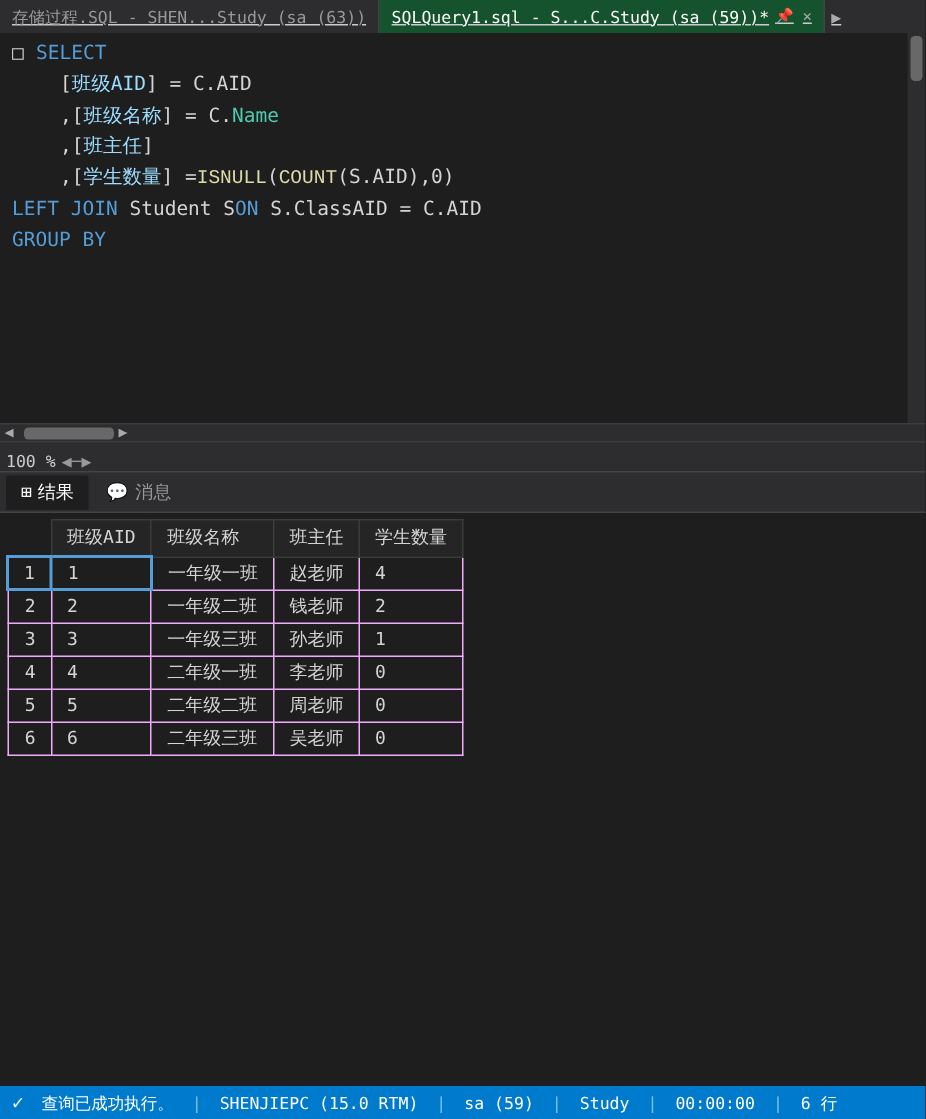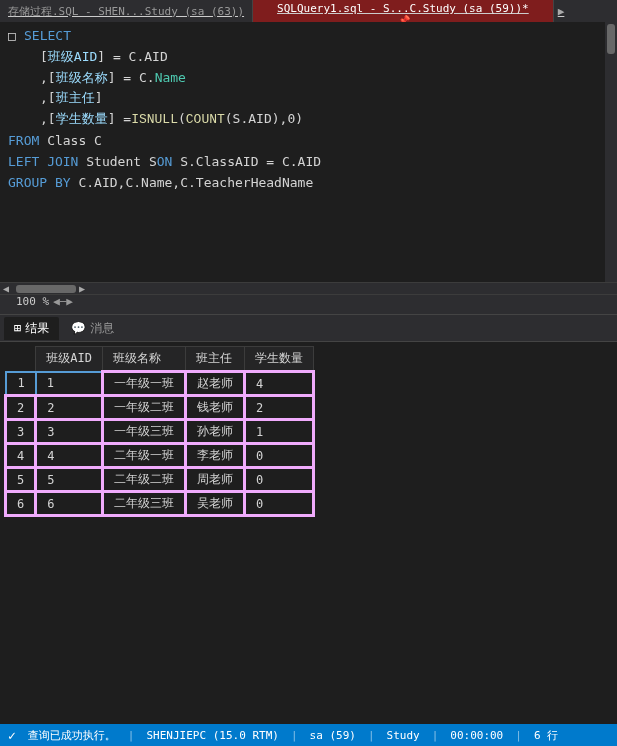--- a/index.html
+++ b/index.html
@@ -27,30 +27,29 @@
       background: #2d2d30;
       color: #999;
       padding: 2px 8px;
       font-size: 11px;
       height: 22px;
       display: flex;
       align-items: center;
       border-right: 1px solid #444;
     }
     .tab-active {
-      background: #7f1d1d;
+      background: #14532d;
       color: #fff;
-      padding: 2px 24px;
+      padding: 2px 8px;
       font-size: 11px;
       height: 22px;
       display: flex;
       align-items: center;
       border-right: 1px solid #444;
       position: relative;
-      flex-direction: column;
     }
     .tab-close {
       margin-left: 6px;
       color: #aaa;
       cursor: pointer;
       font-size: 10px;
     }
     .tab-pin {
       margin-left: 4px;
       color: #aaa;
@@ -91,24 +90,24 @@
     
     .scrollbar-h {
       height: 12px;
       background: #2d2d30;
       display: flex;
       align-items: center;
       border-top: 1px solid #3c3c3c;
     }
     .zoom-bar {
       display: flex;
-      align-items: flex-start;
+      align-items: flex-end;
       background: #2d2d30;
       height: 20px;
-      padding: 0 16px;
+      padding: 0 4px;
       color: #999;
       font-size: 11px;
       border-top: 1px solid #3c3c3c;
     }
     .zoom-bar .zoom-val { color: #ccc; margin-right: 4px; }
 
     
     .results-tabs {
       display: flex;
       align-items: center;
@@ -156,21 +155,21 @@
       background: #252526;
       color: #d4d4d4;
       padding: 3px 10px;
       text-align: left;
       border: 1px solid #3c3c3c;
       font-weight: normal;
       font-size: 12px;
     }
     table.data-table td {
       padding: 2px 10px;
-      border: 3px solid #f0abfc;
+      border: 1px solid #f0abfc;
       color: #d4d4d4;
       font-size: 12px;
       background: #1e1e1e;
     }
     table.data-table tr:first-child td:first-child {
       border: 2px solid #569cd6;
     }
     .row-num {
       color: #666;
       padding: 2px 6px;
@@ -289,35 +288,30 @@
         <span class="kw-white">,[</span>
           <span class="kw-cyan">学生数量</span>
           <span class="kw-white">]</span>
         <span class="kw-white">&nbsp;= </span>
         <span class="kw-yellow">ISNULL</span>
         <span class="kw-white">(</span>
         <span class="kw-yellow">COUNT</span>
         <span class="kw-white">(S.AID),0)</span>
       </div>
 
-      <div class="line">
-        <span class="kw-blue">FROM</span>
-        <span class="kw-white">&nbsp;Class C</span>
-      </div>
 
       <div class="line">
         <span class="kw-blue">LEFT JOIN</span>
         <span class="kw-white">&nbsp;Student S </span>
         <span class="kw-blue">ON</span>
         <span class="kw-white">&nbsp;S.ClassAID = C.AID</span>
       </div>
 
       <div class="line">
         <span class="kw-blue">GROUP BY</span>
-        <span class="kw-white">&nbsp;C.AID,C.Name,C.TeacherHeadName</span>
       </div>
 
     </div>
 
     <div class="v-scrollbar">
       <div class="v-scroll-thumb"></div>
     </div>
   </div>
 
   <div class="scrollbar-h">

